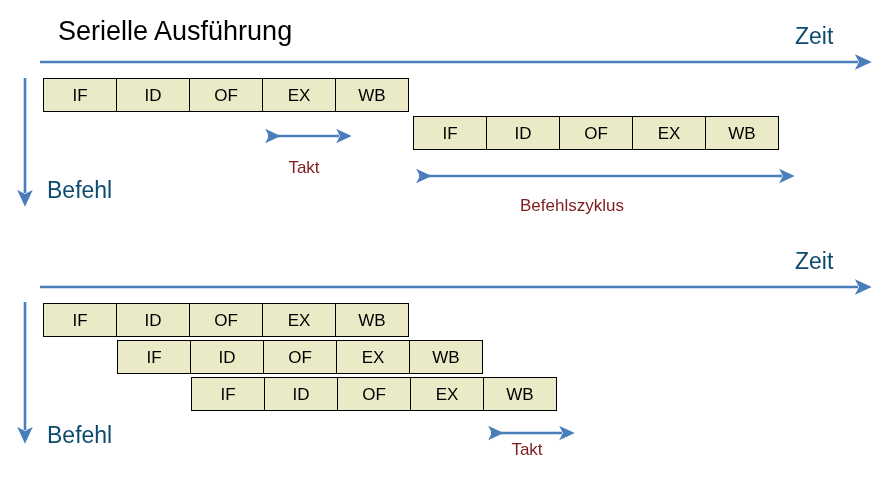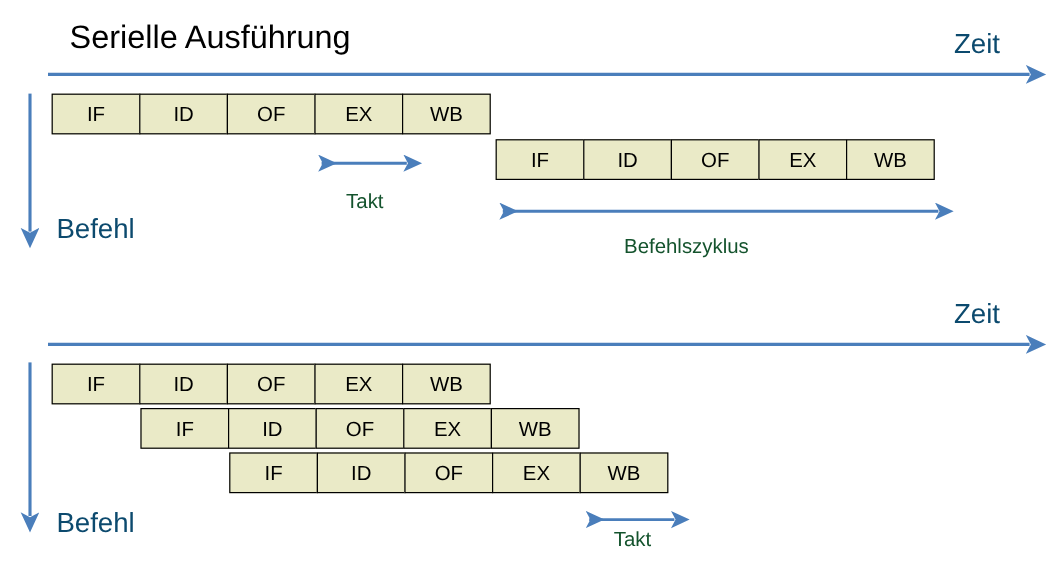--- a/index.html
+++ b/index.html
@@ -36,21 +36,21 @@
     position: absolute;
     font-size: 23px;
     line-height: 20px;
     color: #0c4a6e;
     white-space: nowrap;
   }
   .dim-label {
     position: absolute;
     font-size: 17px;
     line-height: 20px;
-    color: #14532d;
+    color: #7f1d1d;
     white-space: nowrap;
     text-align: center;
   }
 
   
   .stage-row {
     position: absolute;
     display: flex;
     height: 32px;
     align-items: center;

